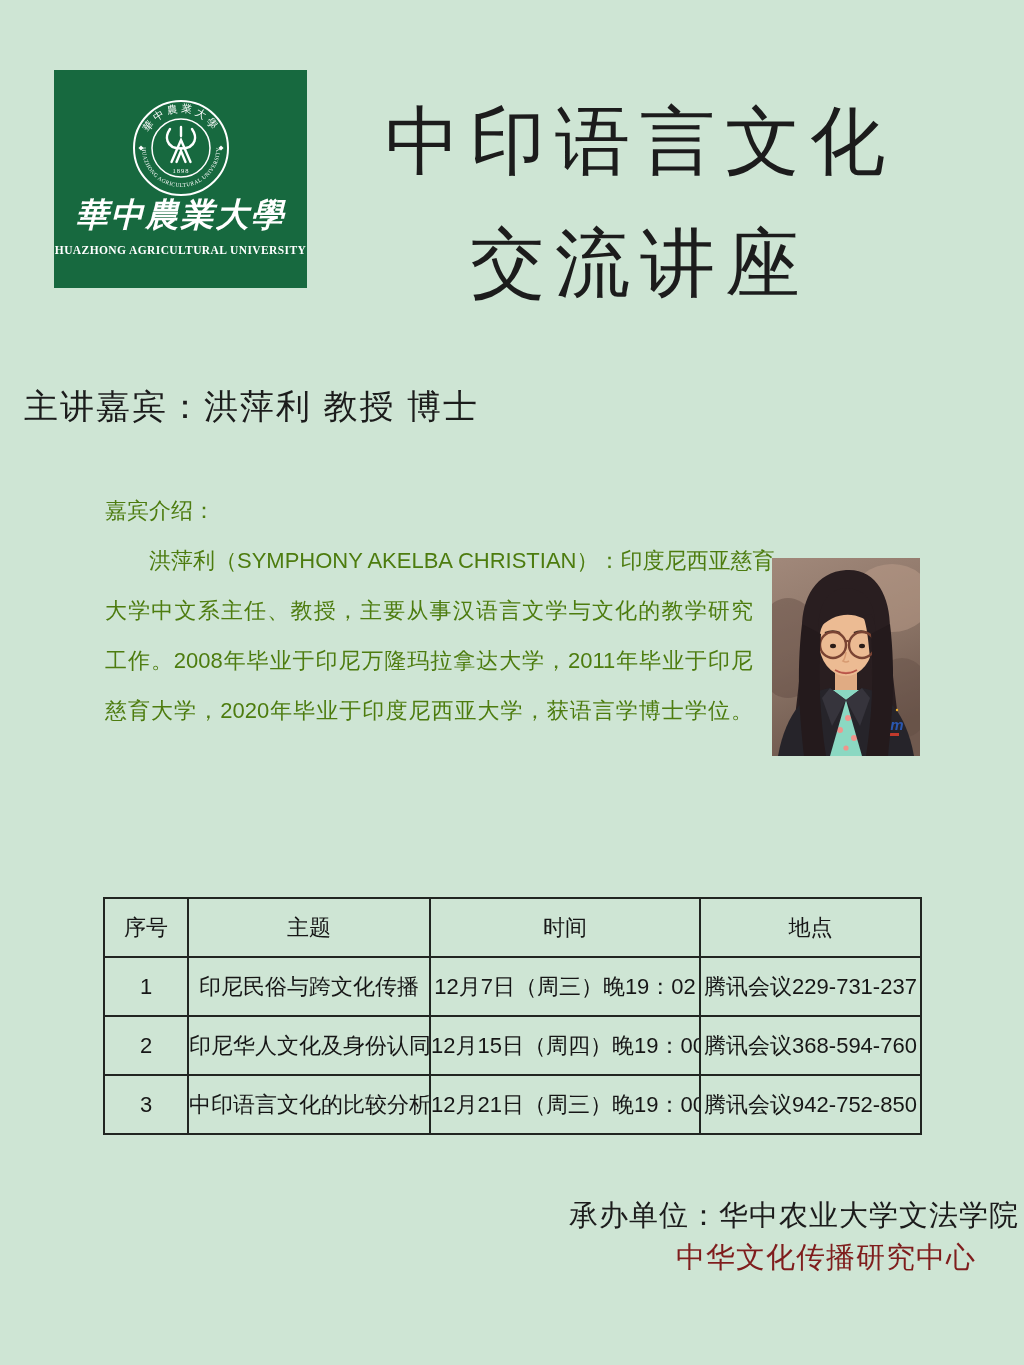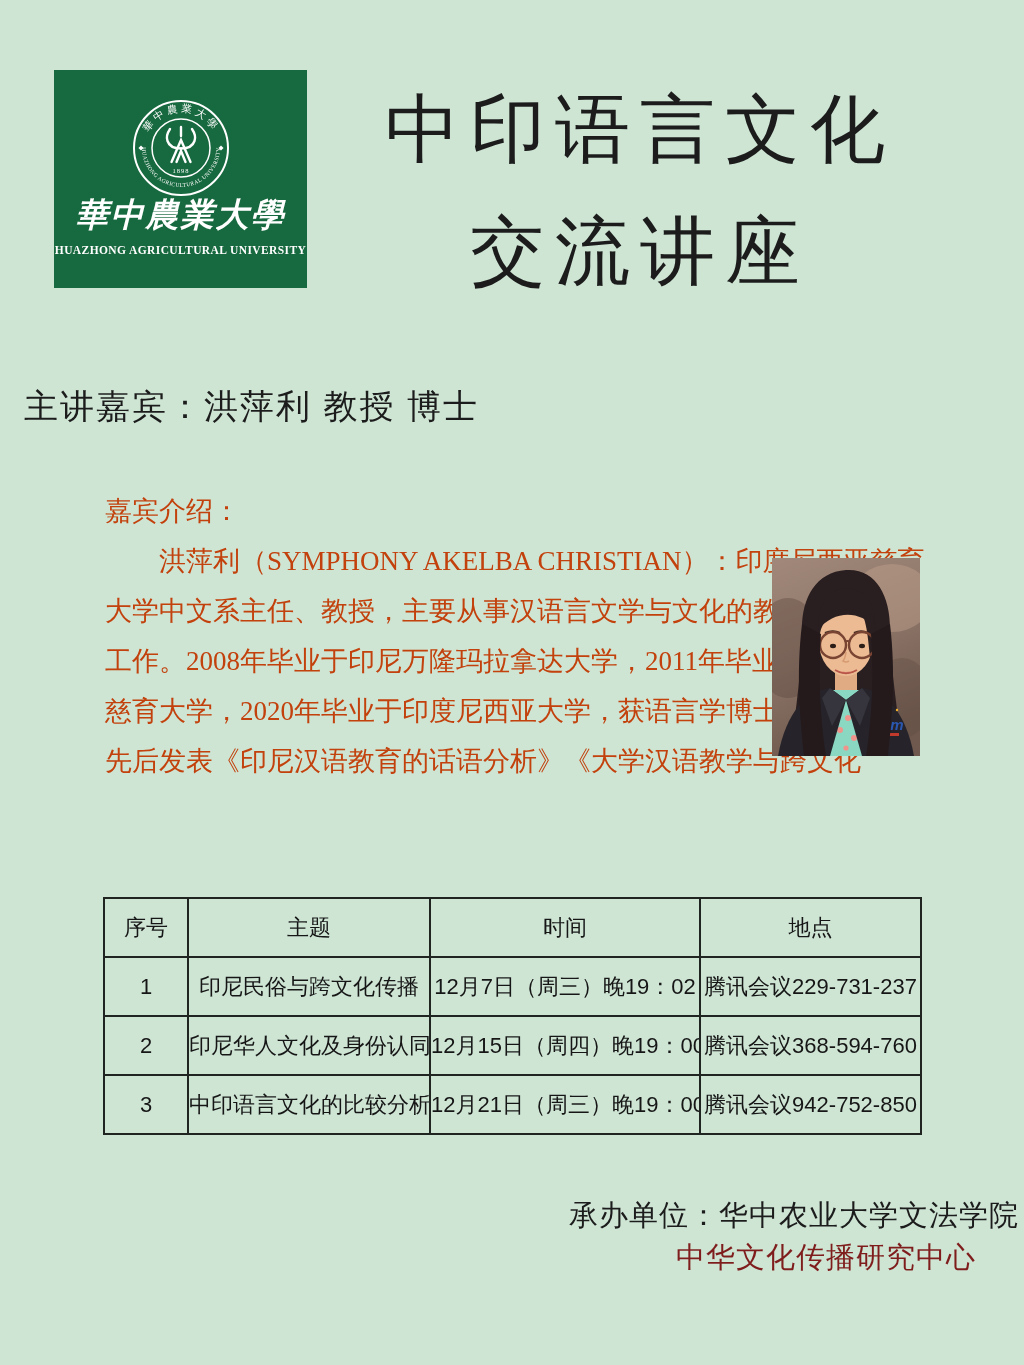--- a/index.html
+++ b/index.html
@@ -16,33 +16,33 @@
     font-family:"DejaVu Serif",serif;font-style:italic;font-weight:bold;
     font-size:33px;line-height:38px;letter-spacing:2px;white-space:nowrap;
   }
   .logo-en{
     position:absolute;left:0;right:0;top:174px;text-align:center;color:#ffffff;
     font-family:"Liberation Serif",serif;font-weight:bold;
     font-size:11.5px;letter-spacing:0.4px;white-space:nowrap;
   }
   
   .title{
-    position:absolute;left:320px;top:68px;width:640px;text-align:center;
+    position:absolute;left:320px;top:80px;width:640px;text-align:center;
     font-size:75px;line-height:122px;letter-spacing:10px;color:#1c1c1c;
     font-weight:500;white-space:nowrap;
   }
   
   .speaker{
     position:absolute;left:24px;top:384px;width:1000px;text-align:left;
     font-size:34px;letter-spacing:2px;color:#1c1c1c;white-space:nowrap;
   }
   
   .bio{
     position:absolute;left:105px;top:486px;width:648px;
-    font-family:Liberation Serif, serif;font-size:27px;line-height:50px;color:#c2410c;
+    font-family:Liberation Sans, sans-serif;font-size:22px;line-height:50px;color:#4d7c0f;
   }
   .bio-line{text-align:justify;text-align-last:justify;white-space:nowrap;}
   .bio-line.first{text-indent:2em;}
   .bio-line.last{text-align:left;text-align-last:auto;}
   .bio-heading{white-space:nowrap;}
   
   .photo{position:absolute;left:772px;top:558px;width:148px;height:198px;}
   
   .schedule{
     position:absolute;left:103px;top:897px;width:817px;
@@ -98,21 +98,20 @@
   </div>
 
   <div class="speaker">主讲嘉宾：洪萍利 教授 博士</div>
 
   <div class="bio">
     <div class="bio-heading">嘉宾介绍：</div>
     <div class="bio-line first">洪萍利（SYMPHONY AKELBA CHRISTIAN）：印度尼西亚慈育</div>
     <div class="bio-line">大学中文系主任、教授，主要从事汉语言文学与文化的教学研究</div>
     <div class="bio-line">工作。2008年毕业于印尼万隆玛拉拿达大学，2011年毕业于印尼</div>
     <div class="bio-line">慈育大学，2020年毕业于印度尼西亚大学，获语言学博士学位。</div>
-    <div class="bio-line">先后发表《印尼汉语教育的话语分析》《大学汉语教学与跨文化</div>
   </div>
 
   <div class="photo">
     <svg width="148" height="198" viewBox="0 0 148 198">
       <defs>
         <linearGradient id="bgGrad" x1="0" y1="0" x2="0.3" y2="1">
           <stop offset="0" stop-color="#a1887a"></stop>
           <stop offset="0.5" stop-color="#8d7668"></stop>
           <stop offset="1" stop-color="#6f594e"></stop>
         </linearGradient>

